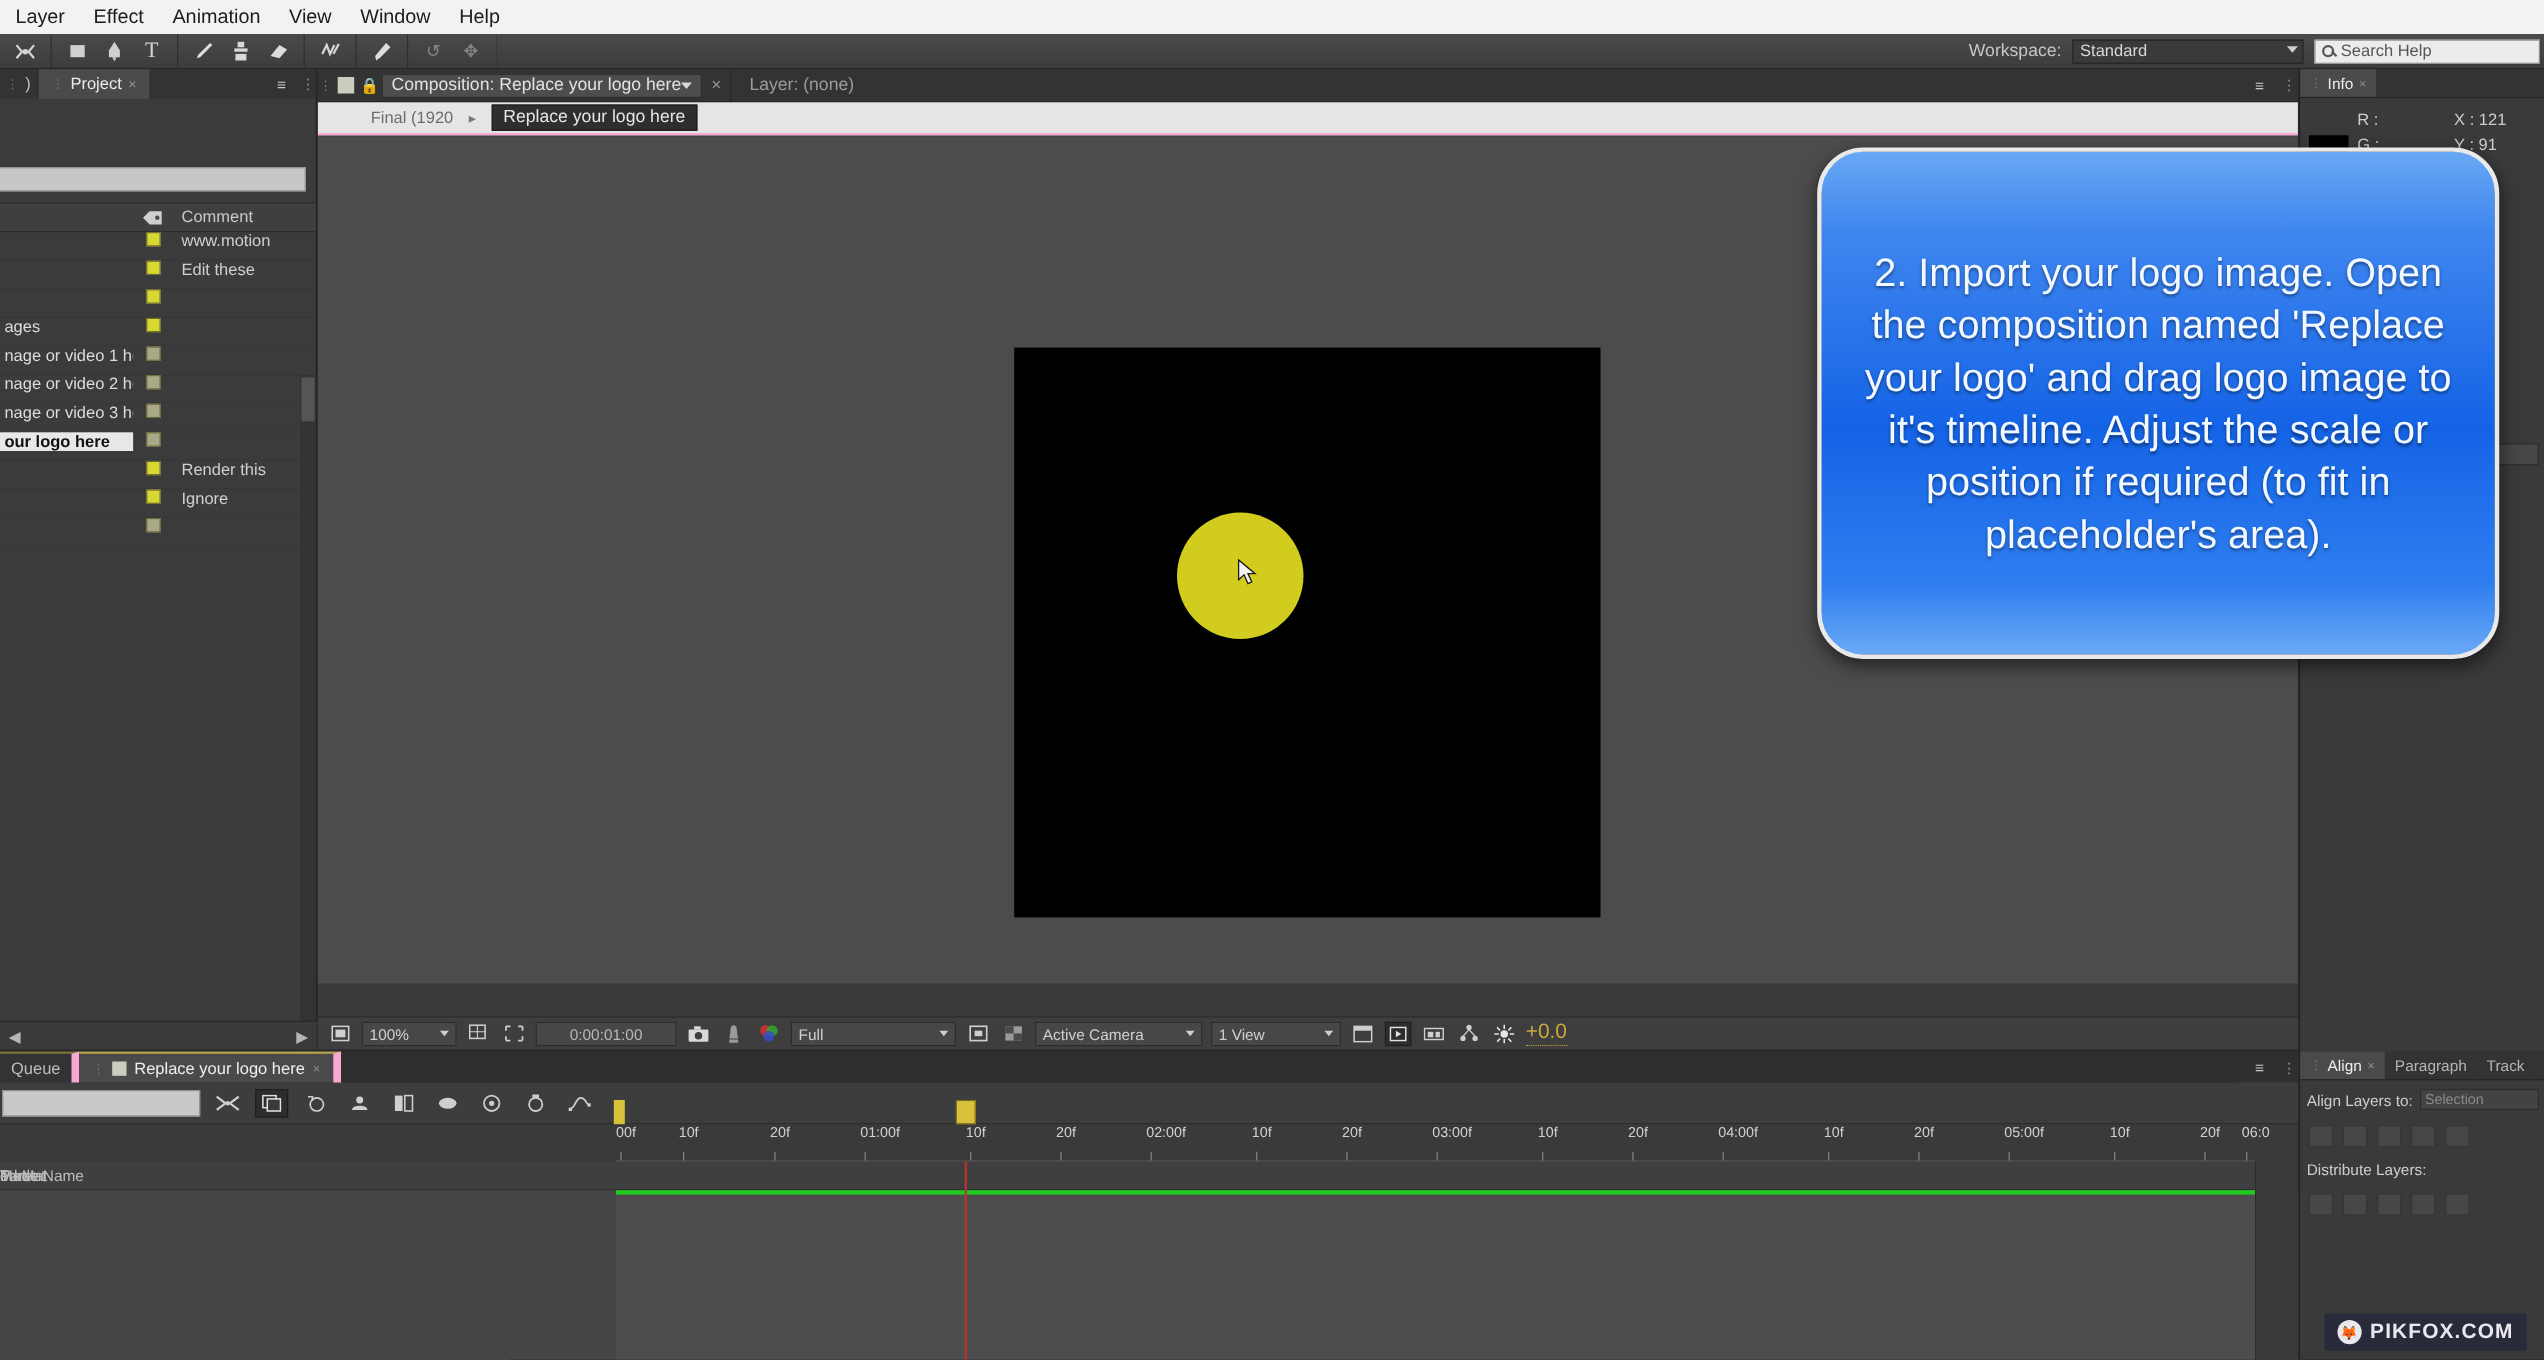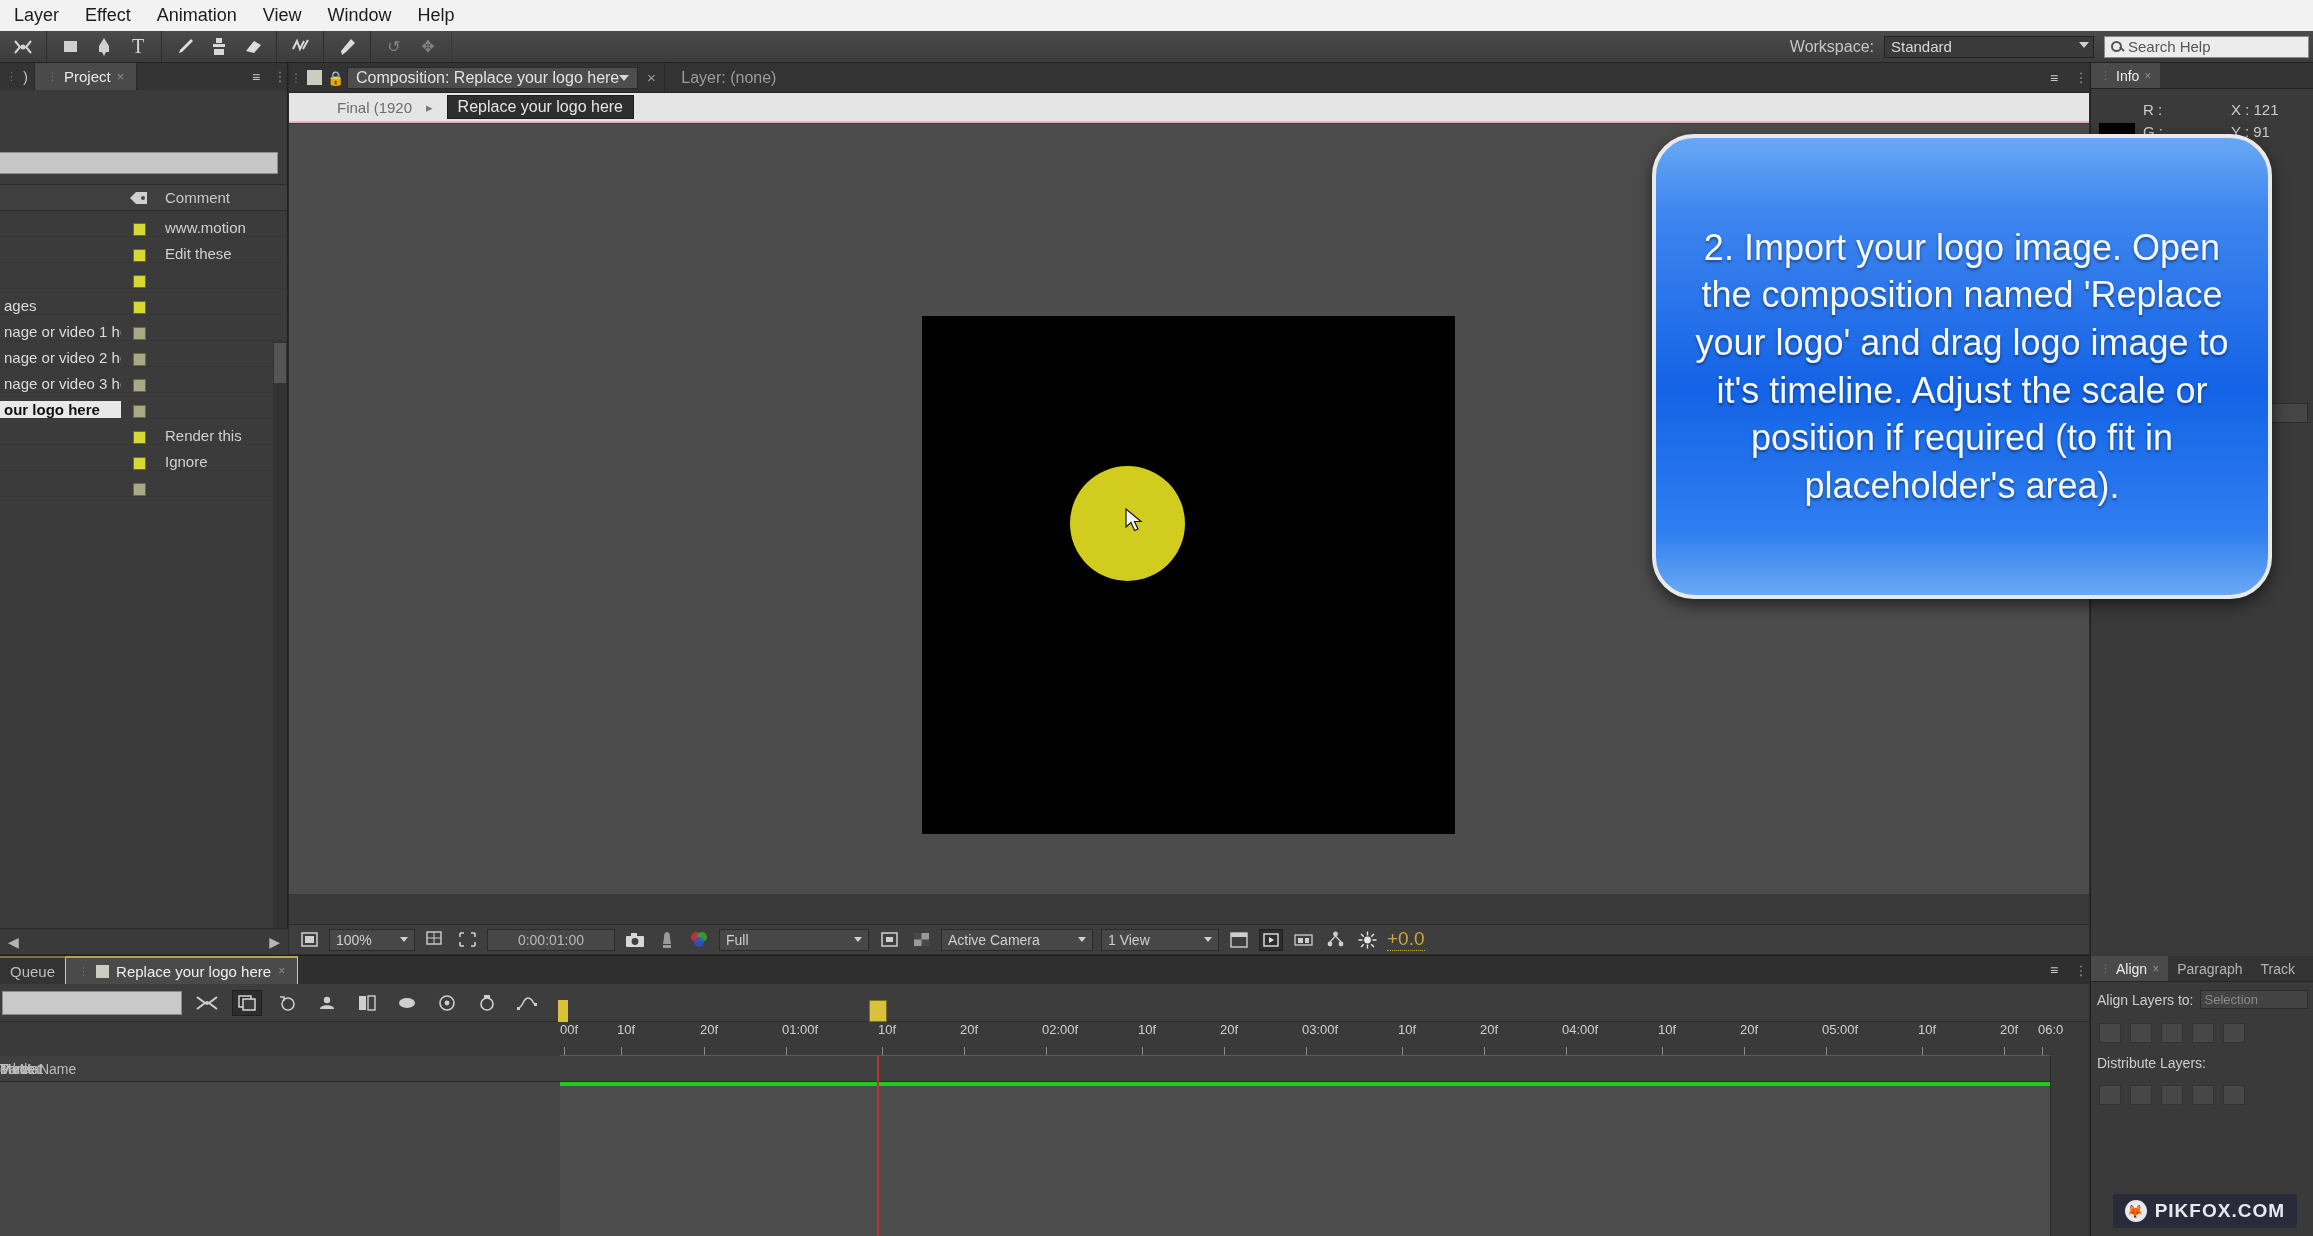--- a/index.html
+++ b/index.html
@@ -76,21 +76,21 @@
   }
   #proj-listhdr{
     margin-top:10px;height:27px;background:#3f3f3f;border-top:1px solid #2b2b2b;
     border-bottom:1px solid #2b2b2b;display:flex;align-items:center;font-size:15px;color:#c9c9c9;
   }
   #proj-listhdr .c-name{flex:1;}
   #proj-listhdr .c-tag{width:36px;display:flex;align-items:center;justify-content:center;}
   #proj-listhdr .c-comment{width:130px;padding-left:8px;}
   .plist{ }
   .prow{
-    height:26px;display:flex;align-items:flex-end;font-size:15px;color:#dcdcdc;
+    height:26px;display:flex;align-items:flex-start;font-size:15px;color:#dcdcdc;
     border-bottom:1px solid #373737;
   }
   .prow .nm{flex:1;padding-left:4px;white-space:nowrap;overflow:hidden;}
   .prow .sw{width:36px;display:flex;align-items:center;justify-content:center;}
   .prow .sw i{display:block;width:13px;height:13px;border:1px solid #6a6a34;}
   .prow .cm{width:130px;padding-left:8px;white-space:nowrap;color:#d0d0d0;}
   .prow.sel{ }
   .prow.sel .nm{ background:#e8e8e8;color:#111;font-weight:bold;padding-left:4px;}
   #proj-scroll{
     position:absolute;right:0;top:278px;width:14px;height:620px;background:#333;
@@ -162,21 +162,21 @@
   .expo{ color:#c9a83c;font-size:19px;border-bottom:1px dotted #c9a83c;}
 
   
   #timeline-panel{
     position:absolute;left:0;top:955px;width:2089px;height:281px;background:#3a3a3a;
     border-top:1px solid #1e1e1e;
   }
   #tl-tabs{ height:28px;background:#2f2f2f;display:flex;align-items:stretch;}
   #tl-tabs .tltab{
     display:flex;align-items:center;gap:7px;padding:0 12px;font-size:15px;color:#bdbdbd;
-    background:#333;border-right:1px solid #f9a8d4;border-top:2px solid #7e7134;
+    background:#333;border-right:7px solid #f9a8d4;border-top:2px solid #7e7134;
   }
   #tl-tabs .tltab.active{ background:#4a4a4a;color:#efefef;border-top:2px solid #b5a44b;}
   #tl-tabs .tltab i.sw{width:13px;height:13px;background:#cdcdbf;display:block;}
   #tl-tabs .filler{flex:1;background:#2f2f2f;}
   #tl-tabs .menuicon{width:38px;display:flex;align-items:center;justify-content:center;color:#c9c9c9;font-size:14px;}
   #tl-tabs .dots{width:16px;display:flex;align-items:center;justify-content:center;color:#9a9a9a;font-size:13px;}
 
   #tl-controls{
     height:38px;background:#3d3d3d;display:flex;align-items:center;gap:10px;padding-left:6px;
     border-bottom:1px solid #2c2c2c;

